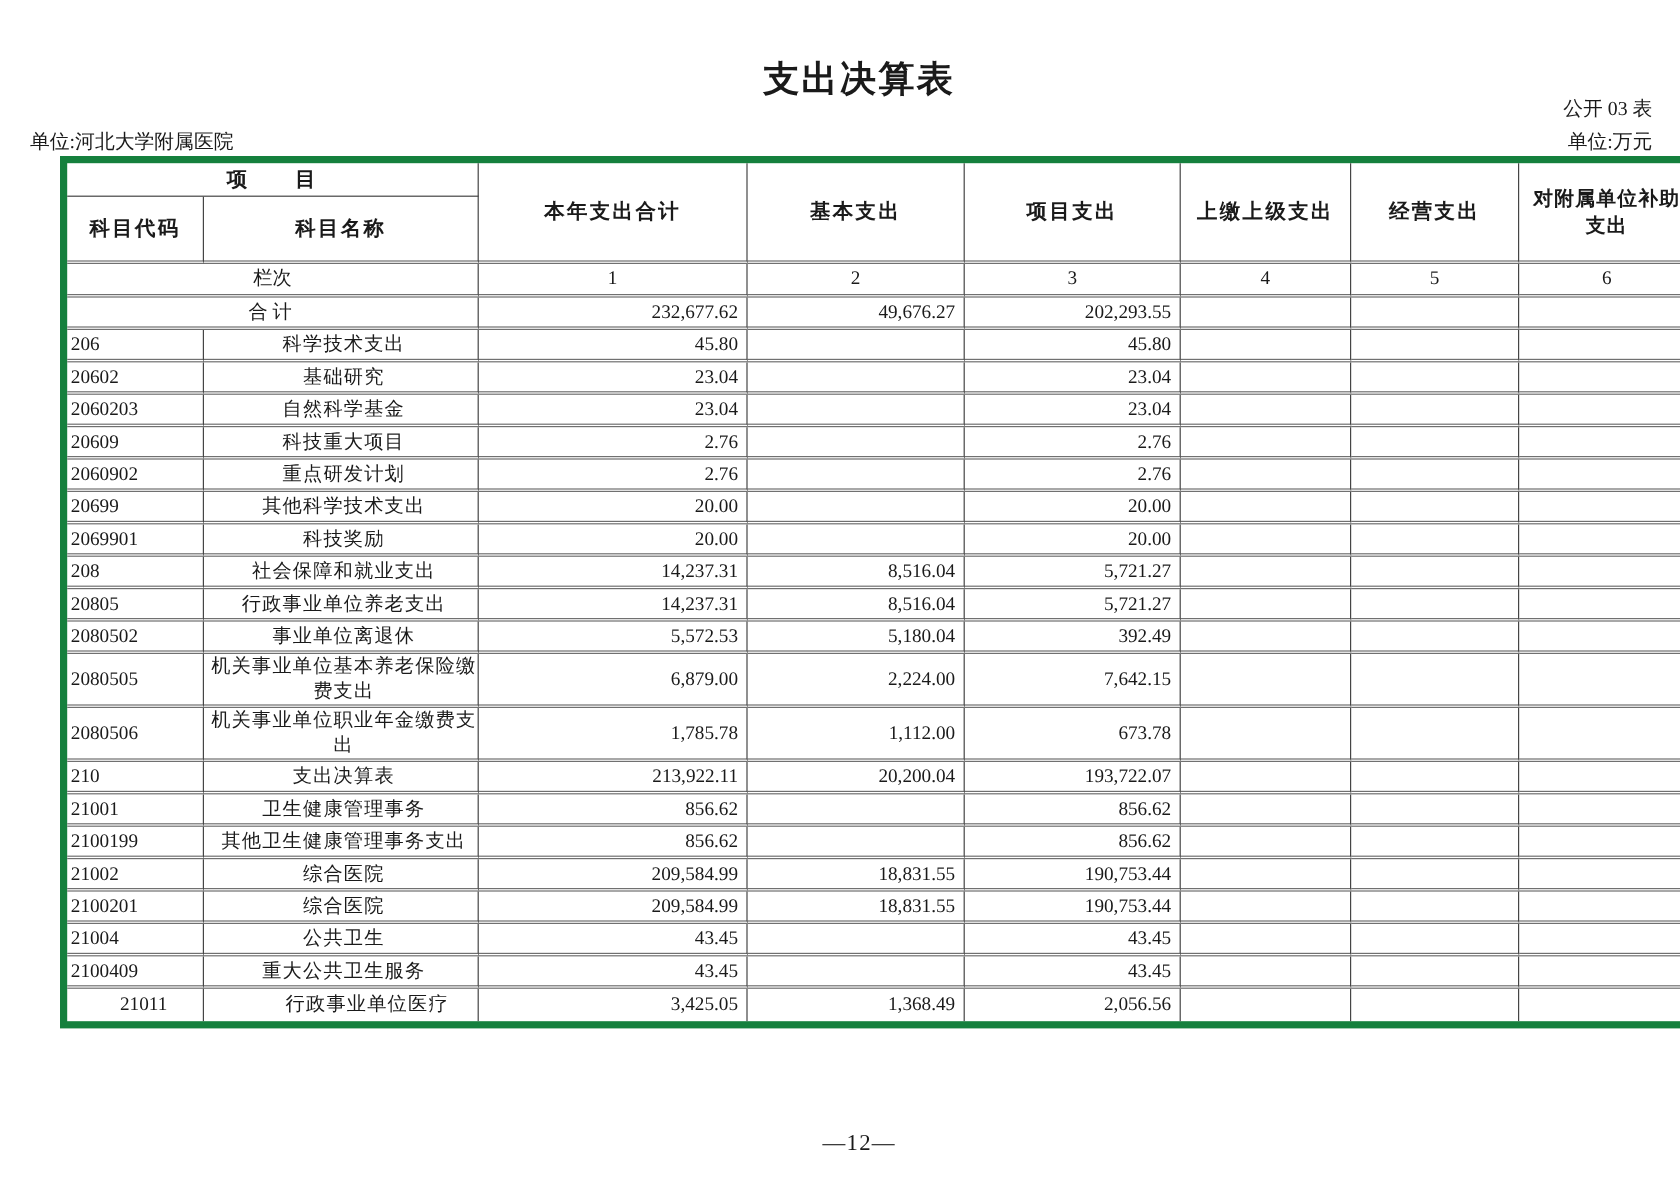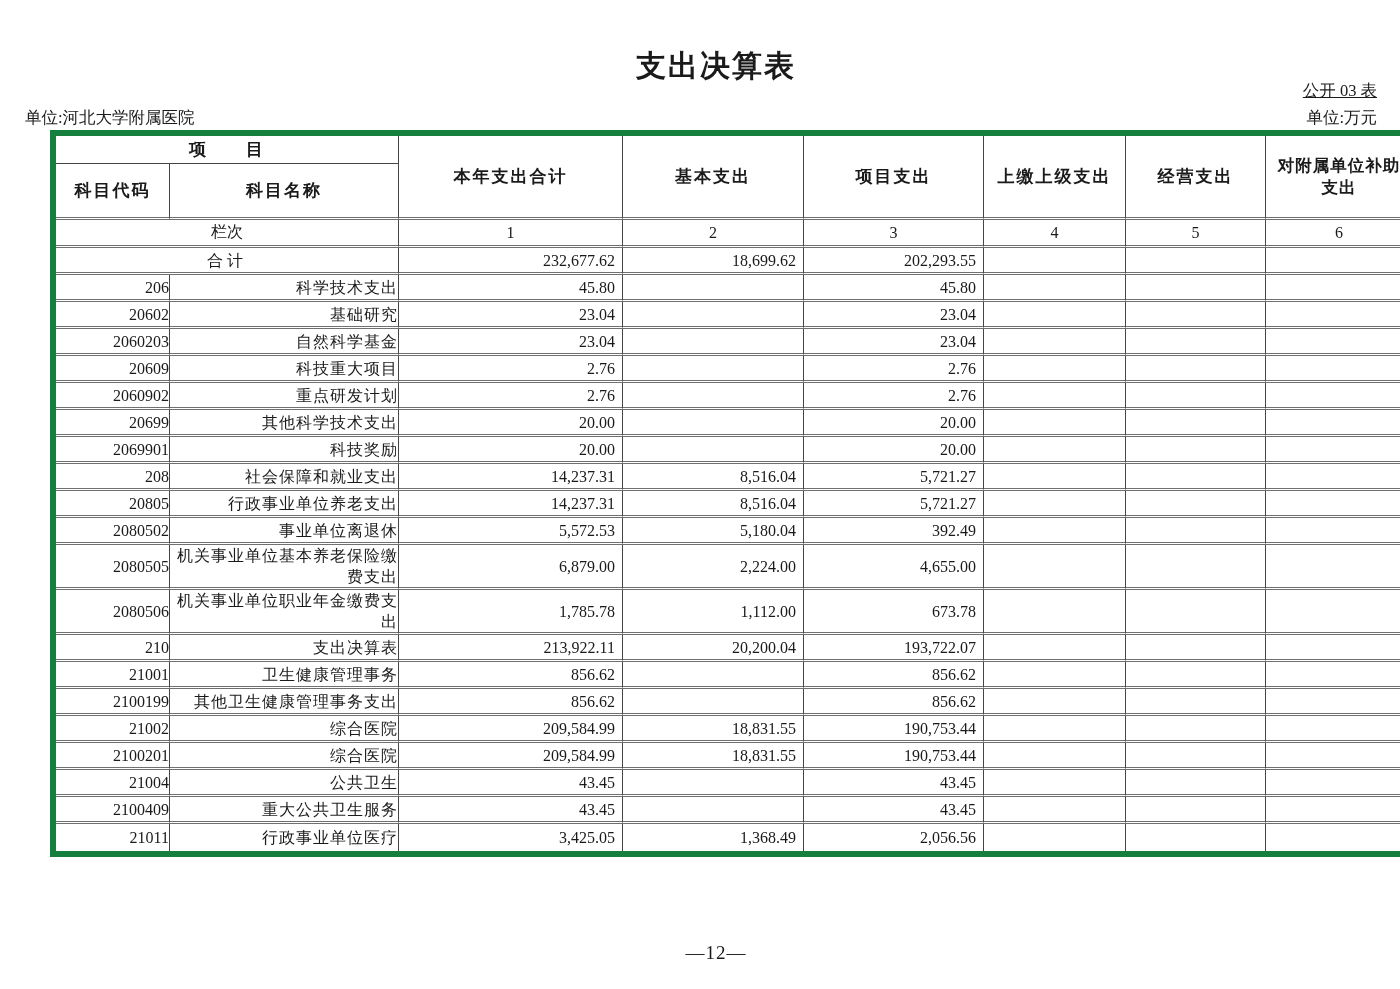--- a/index.html
+++ b/index.html
@@ -28,21 +28,20 @@
     font-size: 30px;
     font-weight: 700;
     letter-spacing: 2px;
     margin: 16px;
   }
   .form-note {
     position: absolute;
     top: 80px;
     right: 23px;
     font-size: 16.5px;
-    text-decoration: underline;
   }
   .meta-unit-left {
     position: absolute;
     top: 107px;
     left: 25px;
     font-size: 16.5px;
   }
   .meta-period {
     position: absolute;
     top: 107px;
@@ -101,22 +100,22 @@
     font-size: 16px;
     text-align: center;
     vertical-align: middle;
   }
   tbody td {
     height: 27px;
     font-size: 16px;
     vertical-align: middle;
     line-height: 21px;
   }
-  .c-code  { text-align: right;  padding-left: 3px; }
-  .c-name  { text-align: right;  padding-left: 5px; letter-spacing: 1px; }
+  .c-code  { text-align: left;  padding-left: 3px; }
+  .c-name  { text-align: center;  padding-left: 5px; letter-spacing: 1px; }
   .c-num   { text-align: right; padding-right: 7px; }
   .c-label { text-align: center; letter-spacing: 4px; }
 
   .page-number {
     position: absolute;
     top: 942px;
     left: 16px;
     width: 100%;
     text-align: center;
     font-size: 19px;
@@ -168,21 +167,21 @@
           <td>3</td>
           <td>4</td>
           <td>5</td>
           <td class="c-last">6</td>
         </tr>
       </thead>
       <tbody id="table-body">
           <tr>
             <td class="c-label" colspan="2">合计</td>
             <td class="c-num">232,677.62</td>
-            <td class="c-num">18,699.62</td>
+            <td class="c-num">49,676.27</td>
             <td class="c-num">202,293.55</td>
             <td class="c-num"></td>
             <td class="c-num"></td>
             <td class="c-num c-last"></td>
           </tr>
           <tr>
             <td class="c-code">206</td>
             <td class="c-name">科学技术支出</td>
             <td class="c-num">45.80</td>
             <td class="c-num"></td>
@@ -279,21 +278,21 @@
             <td class="c-num">392.49</td>
             <td class="c-num"></td>
             <td class="c-num"></td>
             <td class="c-num c-last"></td>
           </tr>
           <tr>
             <td class="c-code">2080505</td>
             <td class="c-name">机关事业单位基本养老保险缴费支出</td>
             <td class="c-num">6,879.00</td>
             <td class="c-num">2,224.00</td>
-            <td class="c-num">4,655.00</td>
+            <td class="c-num">7,642.15</td>
             <td class="c-num"></td>
             <td class="c-num"></td>
             <td class="c-num c-last"></td>
           </tr>
           <tr>
             <td class="c-code">2080506</td>
             <td class="c-name">机关事业单位职业年金缴费支出</td>
             <td class="c-num">1,785.78</td>
             <td class="c-num">1,112.00</td>
             <td class="c-num">673.78</td>

